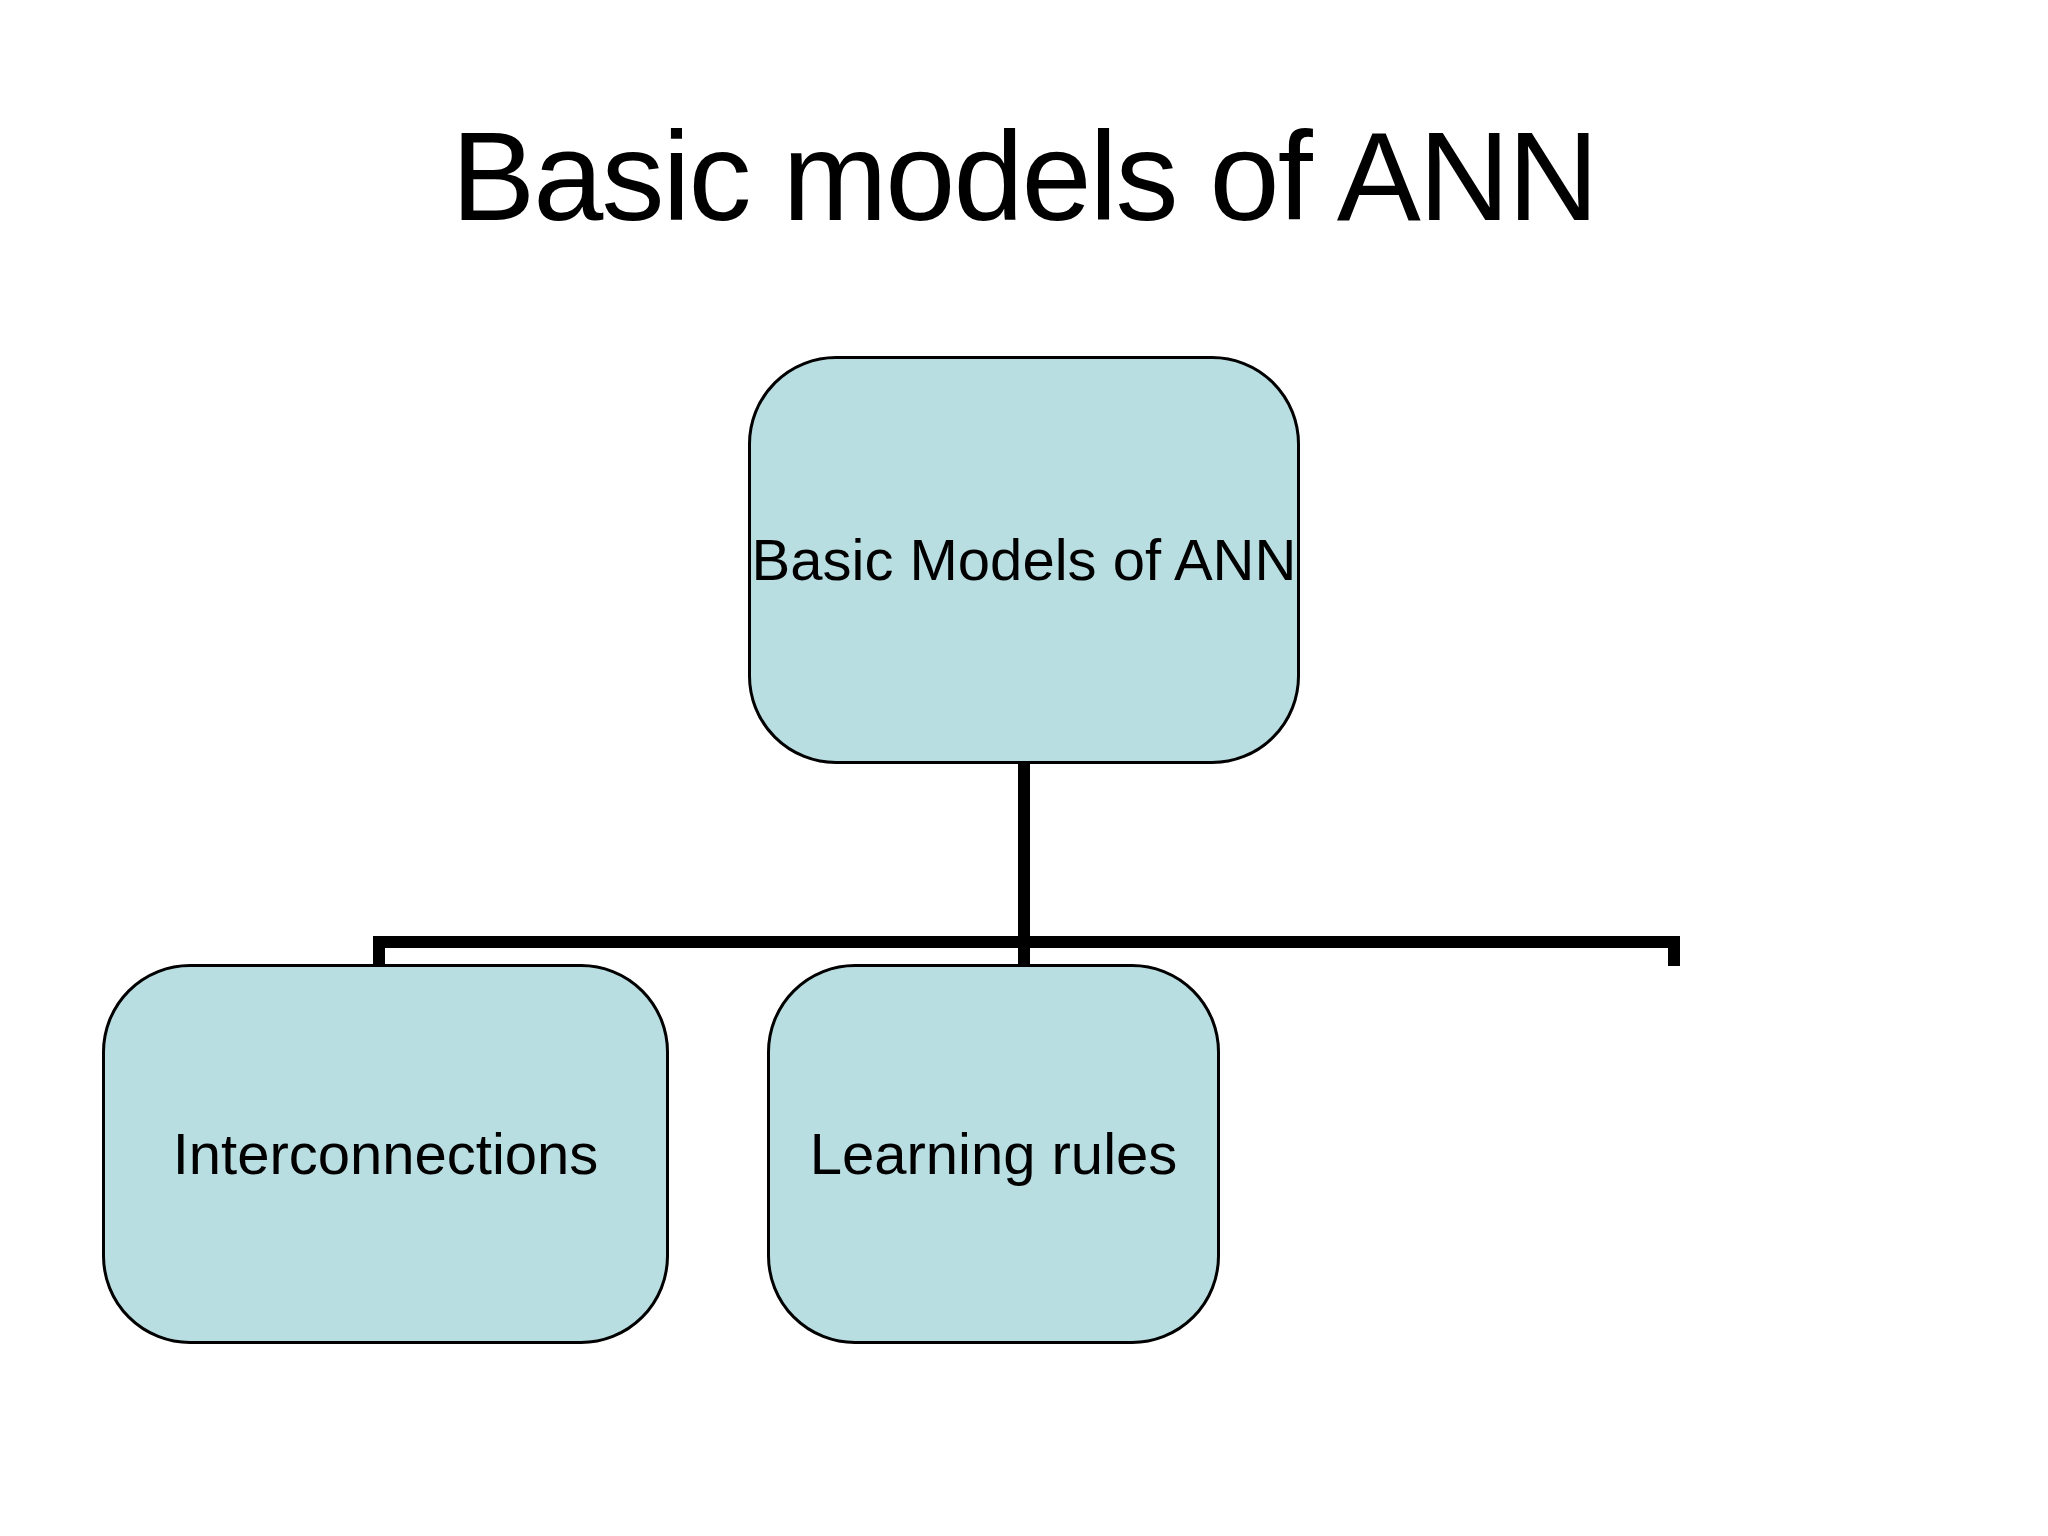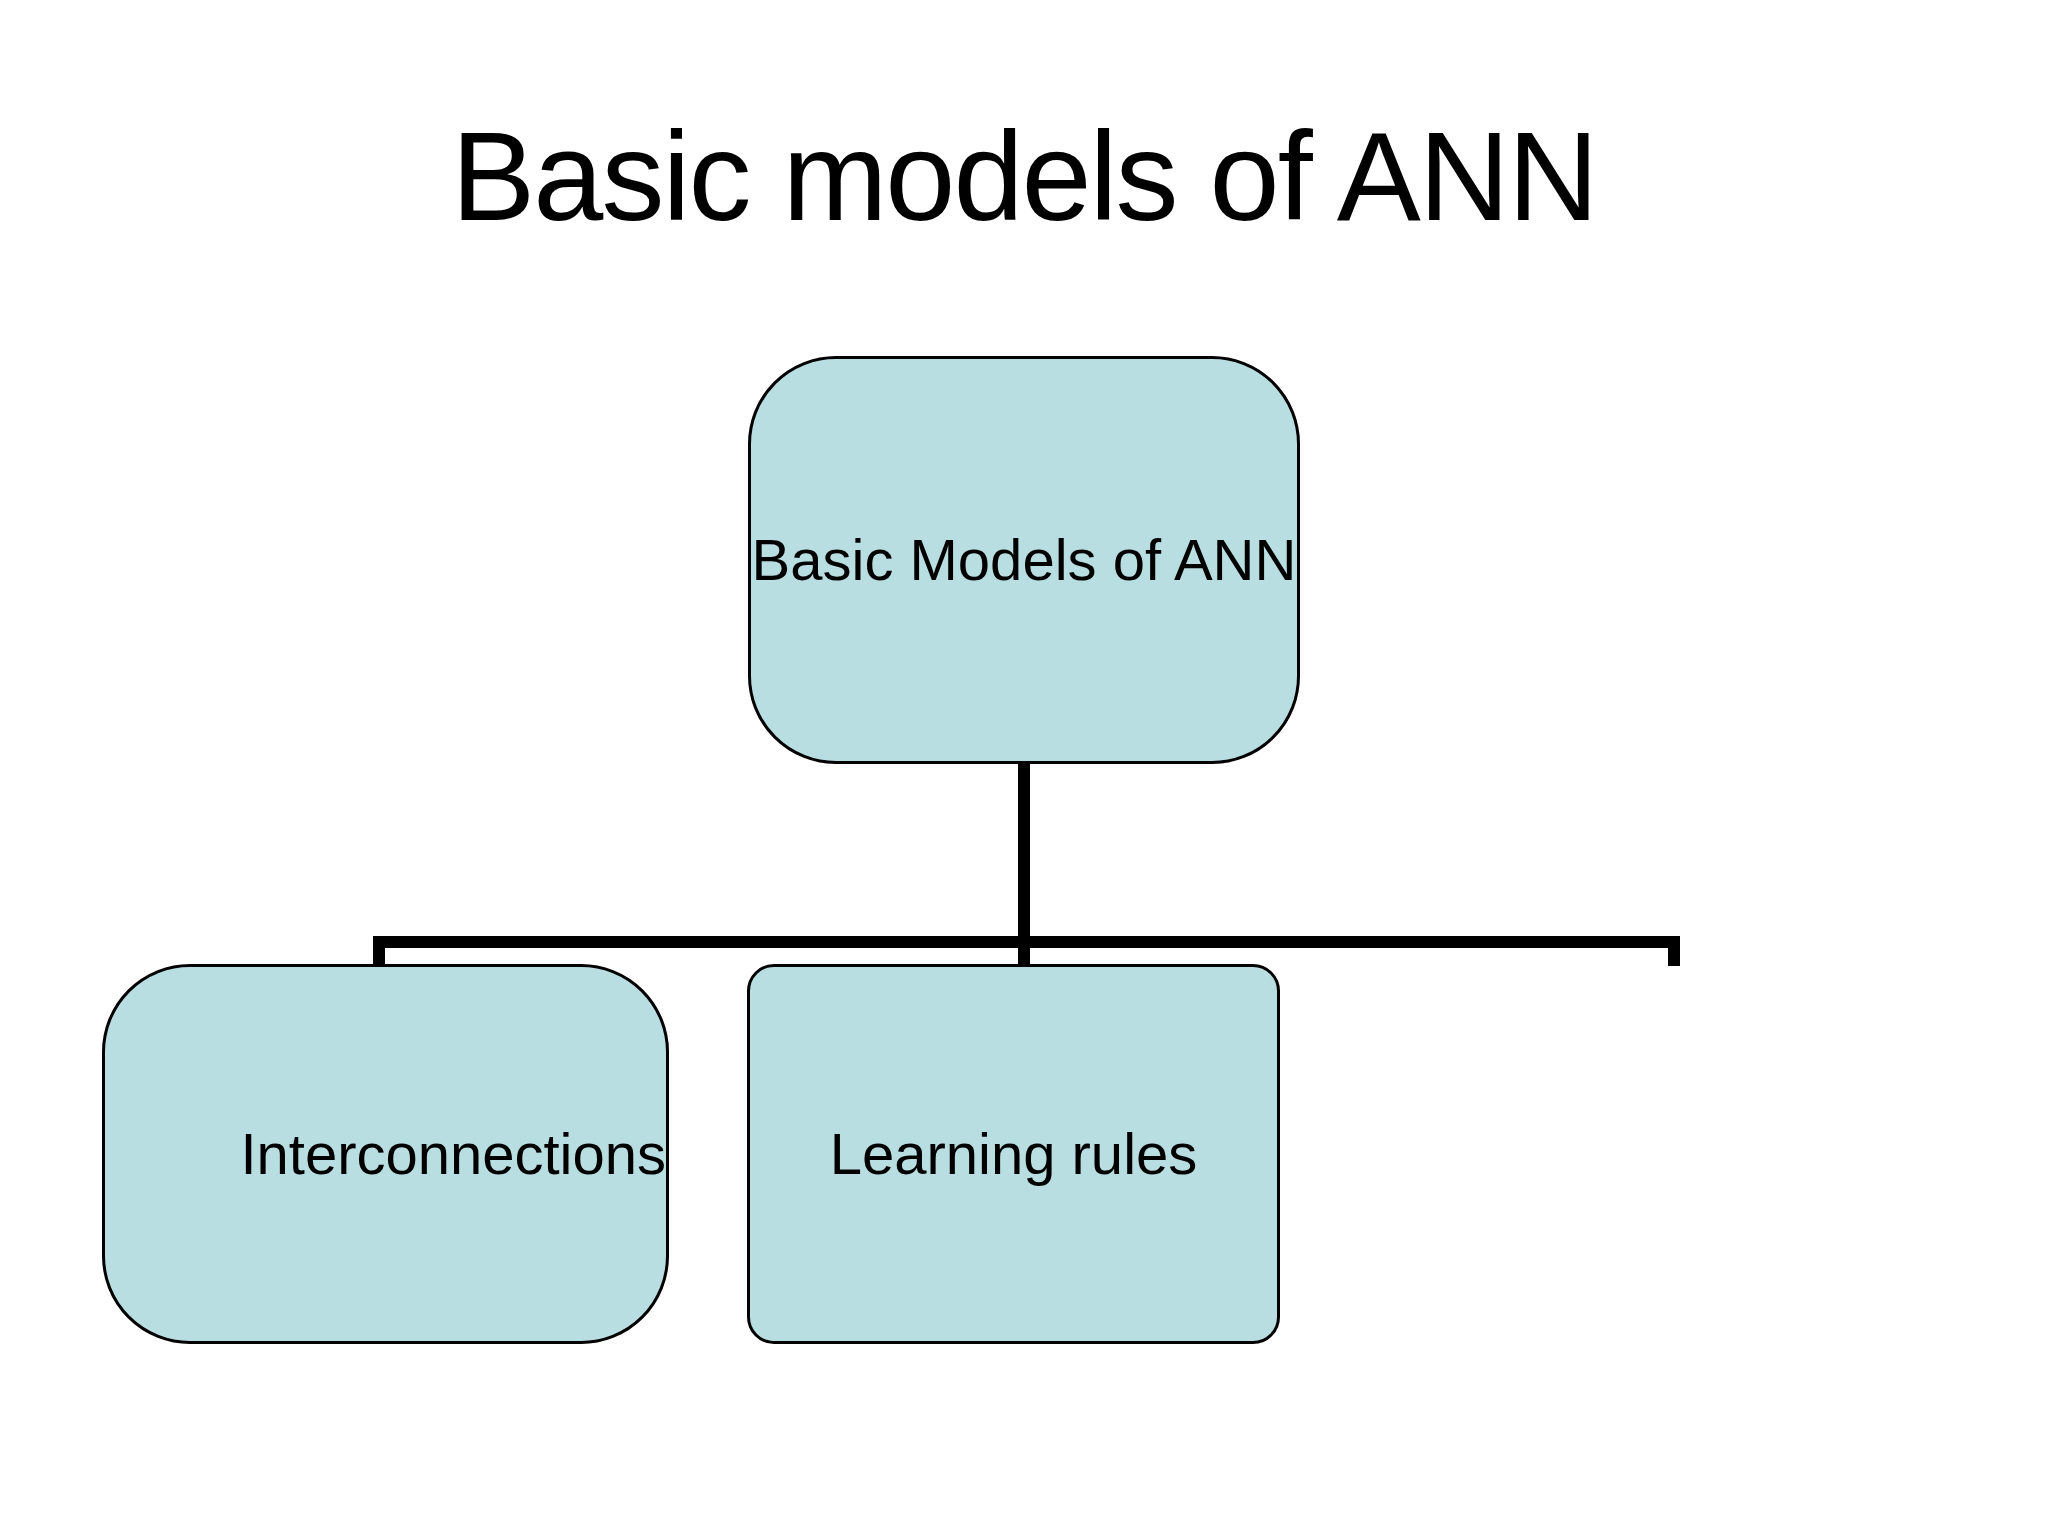--- a/index.html
+++ b/index.html
@@ -45,22 +45,22 @@
     justify-content: center;
     font-size: 58px;
     line-height: 1.15;
     color: var(--text);
   }
   .node .node-label {
     white-space: nowrap;
     text-align: center;
   }
   .node-root   { left: 748px;  top: 356px; width: 552px; height: 408px; }
-  .node-child1 { left: 102px;  top: 964px; width: 567px; height: 380px; justify-content: flex-end; }
-  .node-child2 { left: 747px;  top: 964px; width: 533px; height: 380px; border-radius: 27px; }
+  .node-child1 { left: 102px;  top: 964px; width: 567px; height: 380px; }
+  .node-child2 { left: 767px;  top: 964px; width: 453px; height: 380px; }
   .node-child3 { left: 1393px; top: 964px; width: 561px; height: 380px; }
   .connector {
     position: absolute;
     background: var(--connector);
   }
   .conn-root-drop  { left: 1018px; top: 760px; width: 12px;   height: 207px; }
   .conn-horizontal { left: 373px;  top: 936px; width: 1307px; height: 12px;  }
   .conn-stub-left  { left: 373px;  top: 936px; width: 12px;   height: 30px;  }
   .conn-stub-right { left: 1668px; top: 936px; width: 12px;   height: 30px;  }
 </style>

